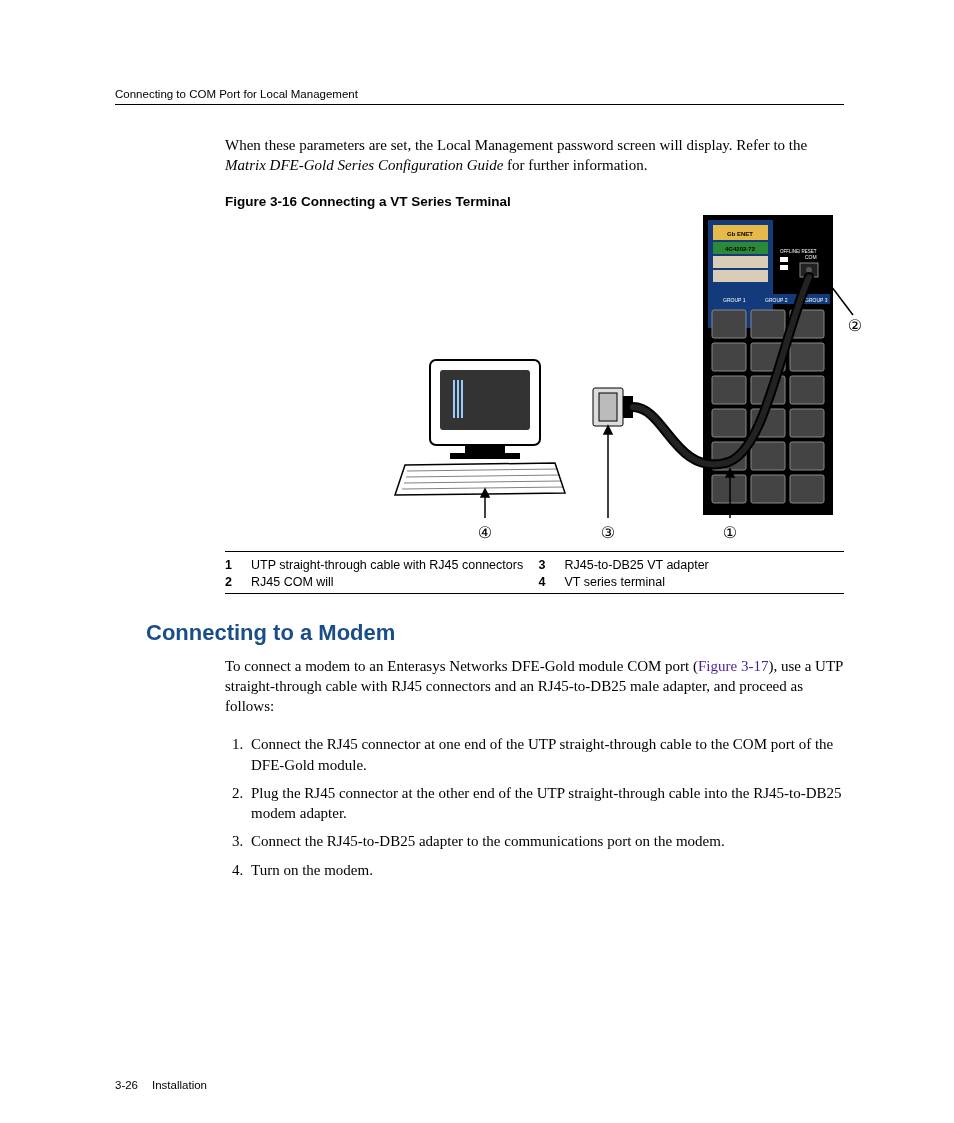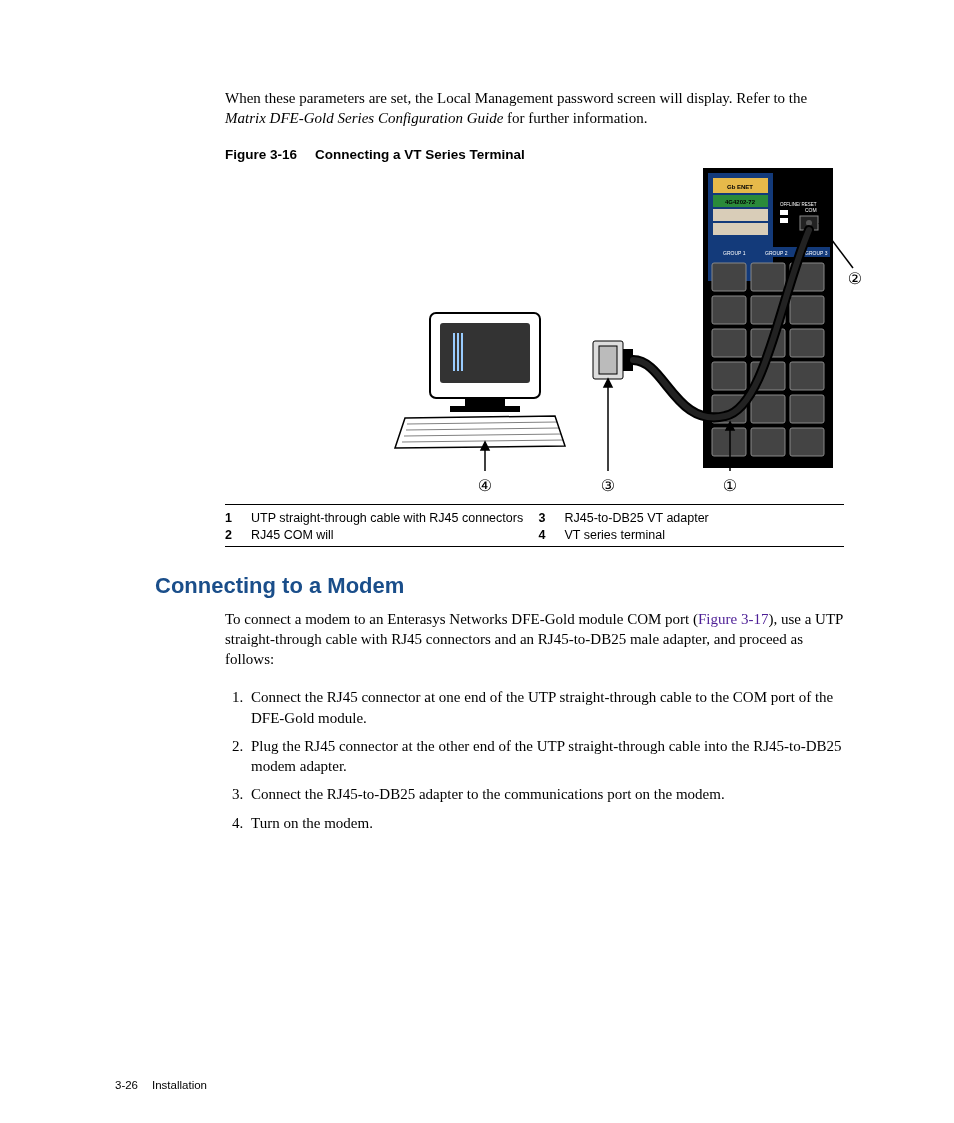--- a/index.html
+++ b/index.html
@@ -31,21 +31,21 @@
     line-height: 1.35;
     margin: 0 0 18px 110px;
   }
   .body-text .italic { font-style: italic; }
   .figcap {
     font-family: Arial, Helvetica, sans-serif;
     font-size: 13.5px;
     font-weight: bold;
     margin: 8px 0 6px 110px;
   }
-  .figcap .num { margin-right: 18px; }
+  .figcap .num { margin-right: 4px; }
   .figure-wrap {
     margin-left: 110px;
     position: relative;
     height: 330px;
   }
   .figure-svg {
     position: absolute;
     left: 0;
     top: 0;
   }
@@ -60,21 +60,21 @@
     grid-template-columns: 18px 1fr 18px 1fr;
     column-gap: 8px;
     row-gap: 3px;
   }
   .legend .n { font-weight: bold; }
   h2.section {
     font-family: Arial, Helvetica, sans-serif;
     font-size: 22px;
     font-weight: bold;
     color: #1a4e8a;
-    margin: 26px 0 10px 40px;
+    margin: 26px 0 10px 31px;
   }
   ol.steps {
     font-family: "Palatino Linotype", Palatino, Georgia, serif;
     font-size: 15px;
     line-height: 1.35;
     margin: 0 0 0 110px;
     padding-left: 22px;
   }
   ol.steps li { margin-bottom: 8px; padding-left: 4px; }
   .link { color: #4c1d95; }
@@ -85,20 +85,23 @@
     font-family: Arial, Helvetica, sans-serif;
     font-size: 11.5px;
   }
   .footer .pg { margin-right: 14px; }
 </style>
 </head>
 <body>
 
 <div class="page">
 
+  <div class="header">
+    <span>Connecting to COM Port for Local Management</span>
+  </div>
 
   <p class="body-text">
     <span>When these parameters are set, the Local Management password screen will display. Refer to the </span><span class="italic">Matrix DFE-Gold Series Configuration Guide</span><span> for further information.</span>
   </p>
 
   <div class="figcap">
     <span class="num">Figure 3-16</span><span>Connecting a VT Series Terminal</span>
   </div>
 
   <div class="figure-wrap">

